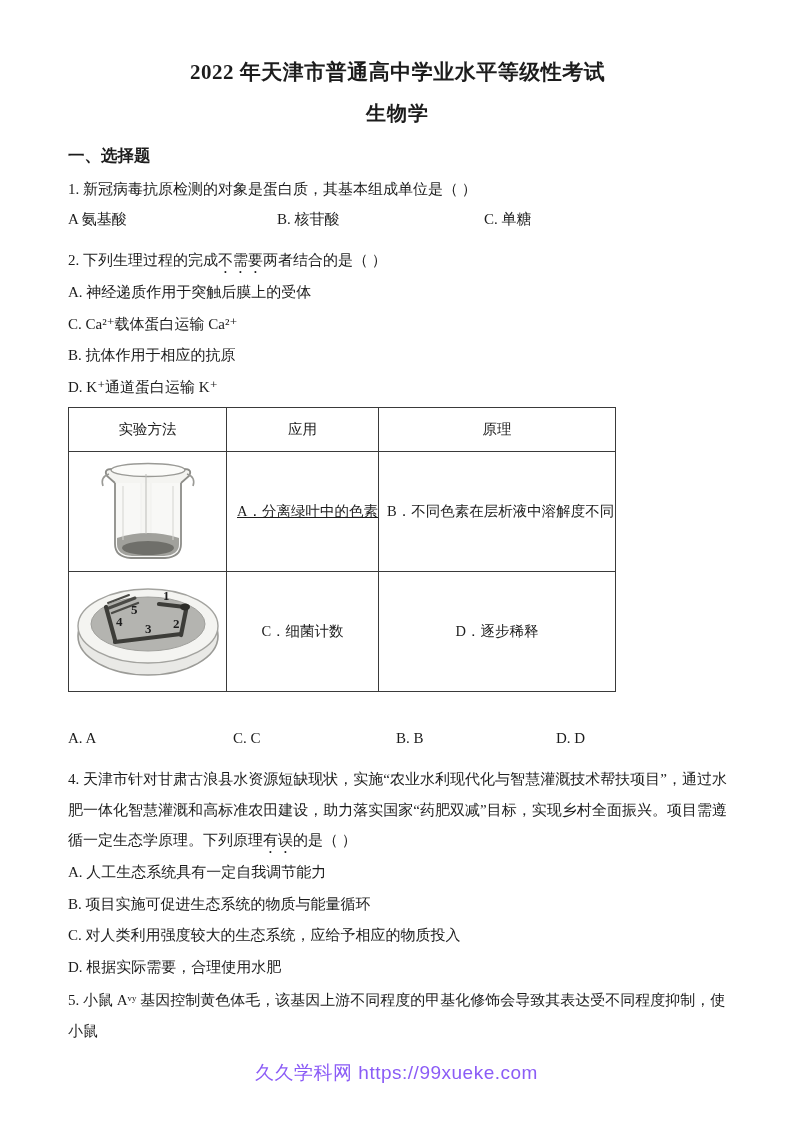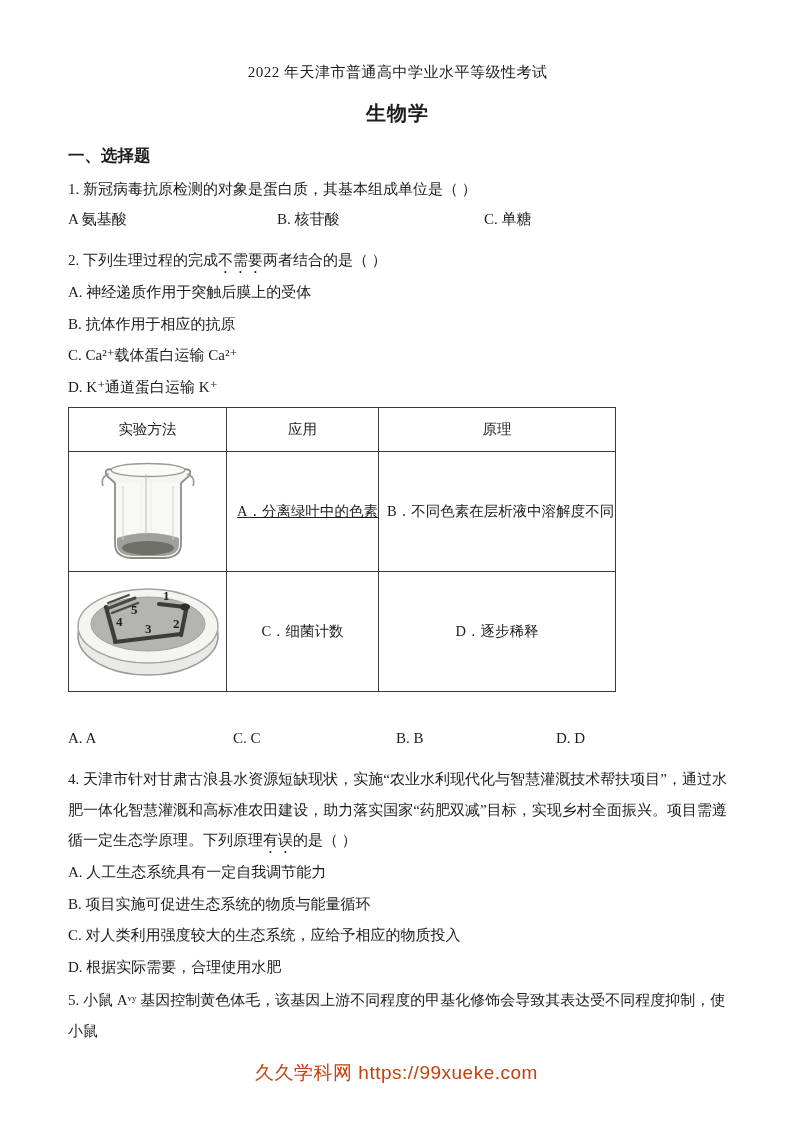--- a/index.html
+++ b/index.html
@@ -8,21 +8,21 @@
     width: 793px; height: 1122px;
     background: #ffffff;
     color: #1c1c1c;
     font-family: "Liberation Serif", "DejaVu Serif", serif;
     position: relative;
     overflow: hidden;
   }
   .page { padding: 56px 66px 0 68px; }
 
   .exam-title {
-    font-size: 15px; font-weight: normal; text-align: center;
+    font-size: 21px; font-weight: bold; text-align: center;
     line-height: 32px; margin: 0 0 9px 0; letter-spacing: 0.5px;
   }
   .exam-subject {
     font-size: 20px; font-weight: bold; text-align: center;
     line-height: 32px; margin: 0 0 13px 0; letter-spacing: 1px;
   }
   .section-heading {
     font-size: 16.5px; font-weight: bold; line-height: 27px; margin: 0 0 5px 0;
   }
   .qtext { font-size: 15px; line-height: 30px; margin: 0; }
@@ -71,21 +71,21 @@
   }
   .q4-para {
     font-size: 15px; line-height: 30.5px; text-align: justify; margin: 0;
   }
   .q5-line { font-size: 15px; line-height: 31px; margin: 1px 0 0 0; }
 
   .footer-watermark {
     position: absolute; left: 0; top: 1060px; width: 793px;
     text-align: center;
     font-family: "Liberation Sans", "DejaVu Sans", sans-serif;
-    font-size: 19px; color: #c2410c; letter-spacing: 0.5px;
+    font-size: 19px; color: #8b5cf6; letter-spacing: 0.5px;
   }
   .sketch { display: block; margin: 0 auto; }
 </style>
 </head>
 <body>
 
 <div class="page">
 
   <h1 class="exam-title">2022 年天津市普通高中学业水平等级性考试</h1>
   <h2 class="exam-subject">生物学</h2>
@@ -94,22 +94,22 @@
   <p class="qtext">1. 新冠病毒抗原检测的对象是蛋白质，其基本组成单位是（      ）</p>
   <div class="options-row">
     <span>A  氨基酸</span>
     <span>B. 核苷酸</span>
     <span>C. 单糖</span>
   </div>
 
   <p class="qtext"><span>2. 下列生理过程的完成</span><span class="emph">不需要</span><span>两者结合的是（      ）</span></p>
   <ul class="options-stack">
     <li>A. 神经递质作用于突触后膜上的受体</li>
+    <li>C. Ca²⁺载体蛋白运输 Ca²⁺</li>
     <li>B. 抗体作用于相应的抗原</li>
-    <li>C. Ca²⁺载体蛋白运输 Ca²⁺</li>
     <li>D. K⁺通道蛋白运输 K⁺</li>
   </ul>
 
 
   <table class="exp-table">
     <colgroup>
         <col style="width:158px">
         <col style="width:152px">
         <col style="width:237px">
       </colgroup>

